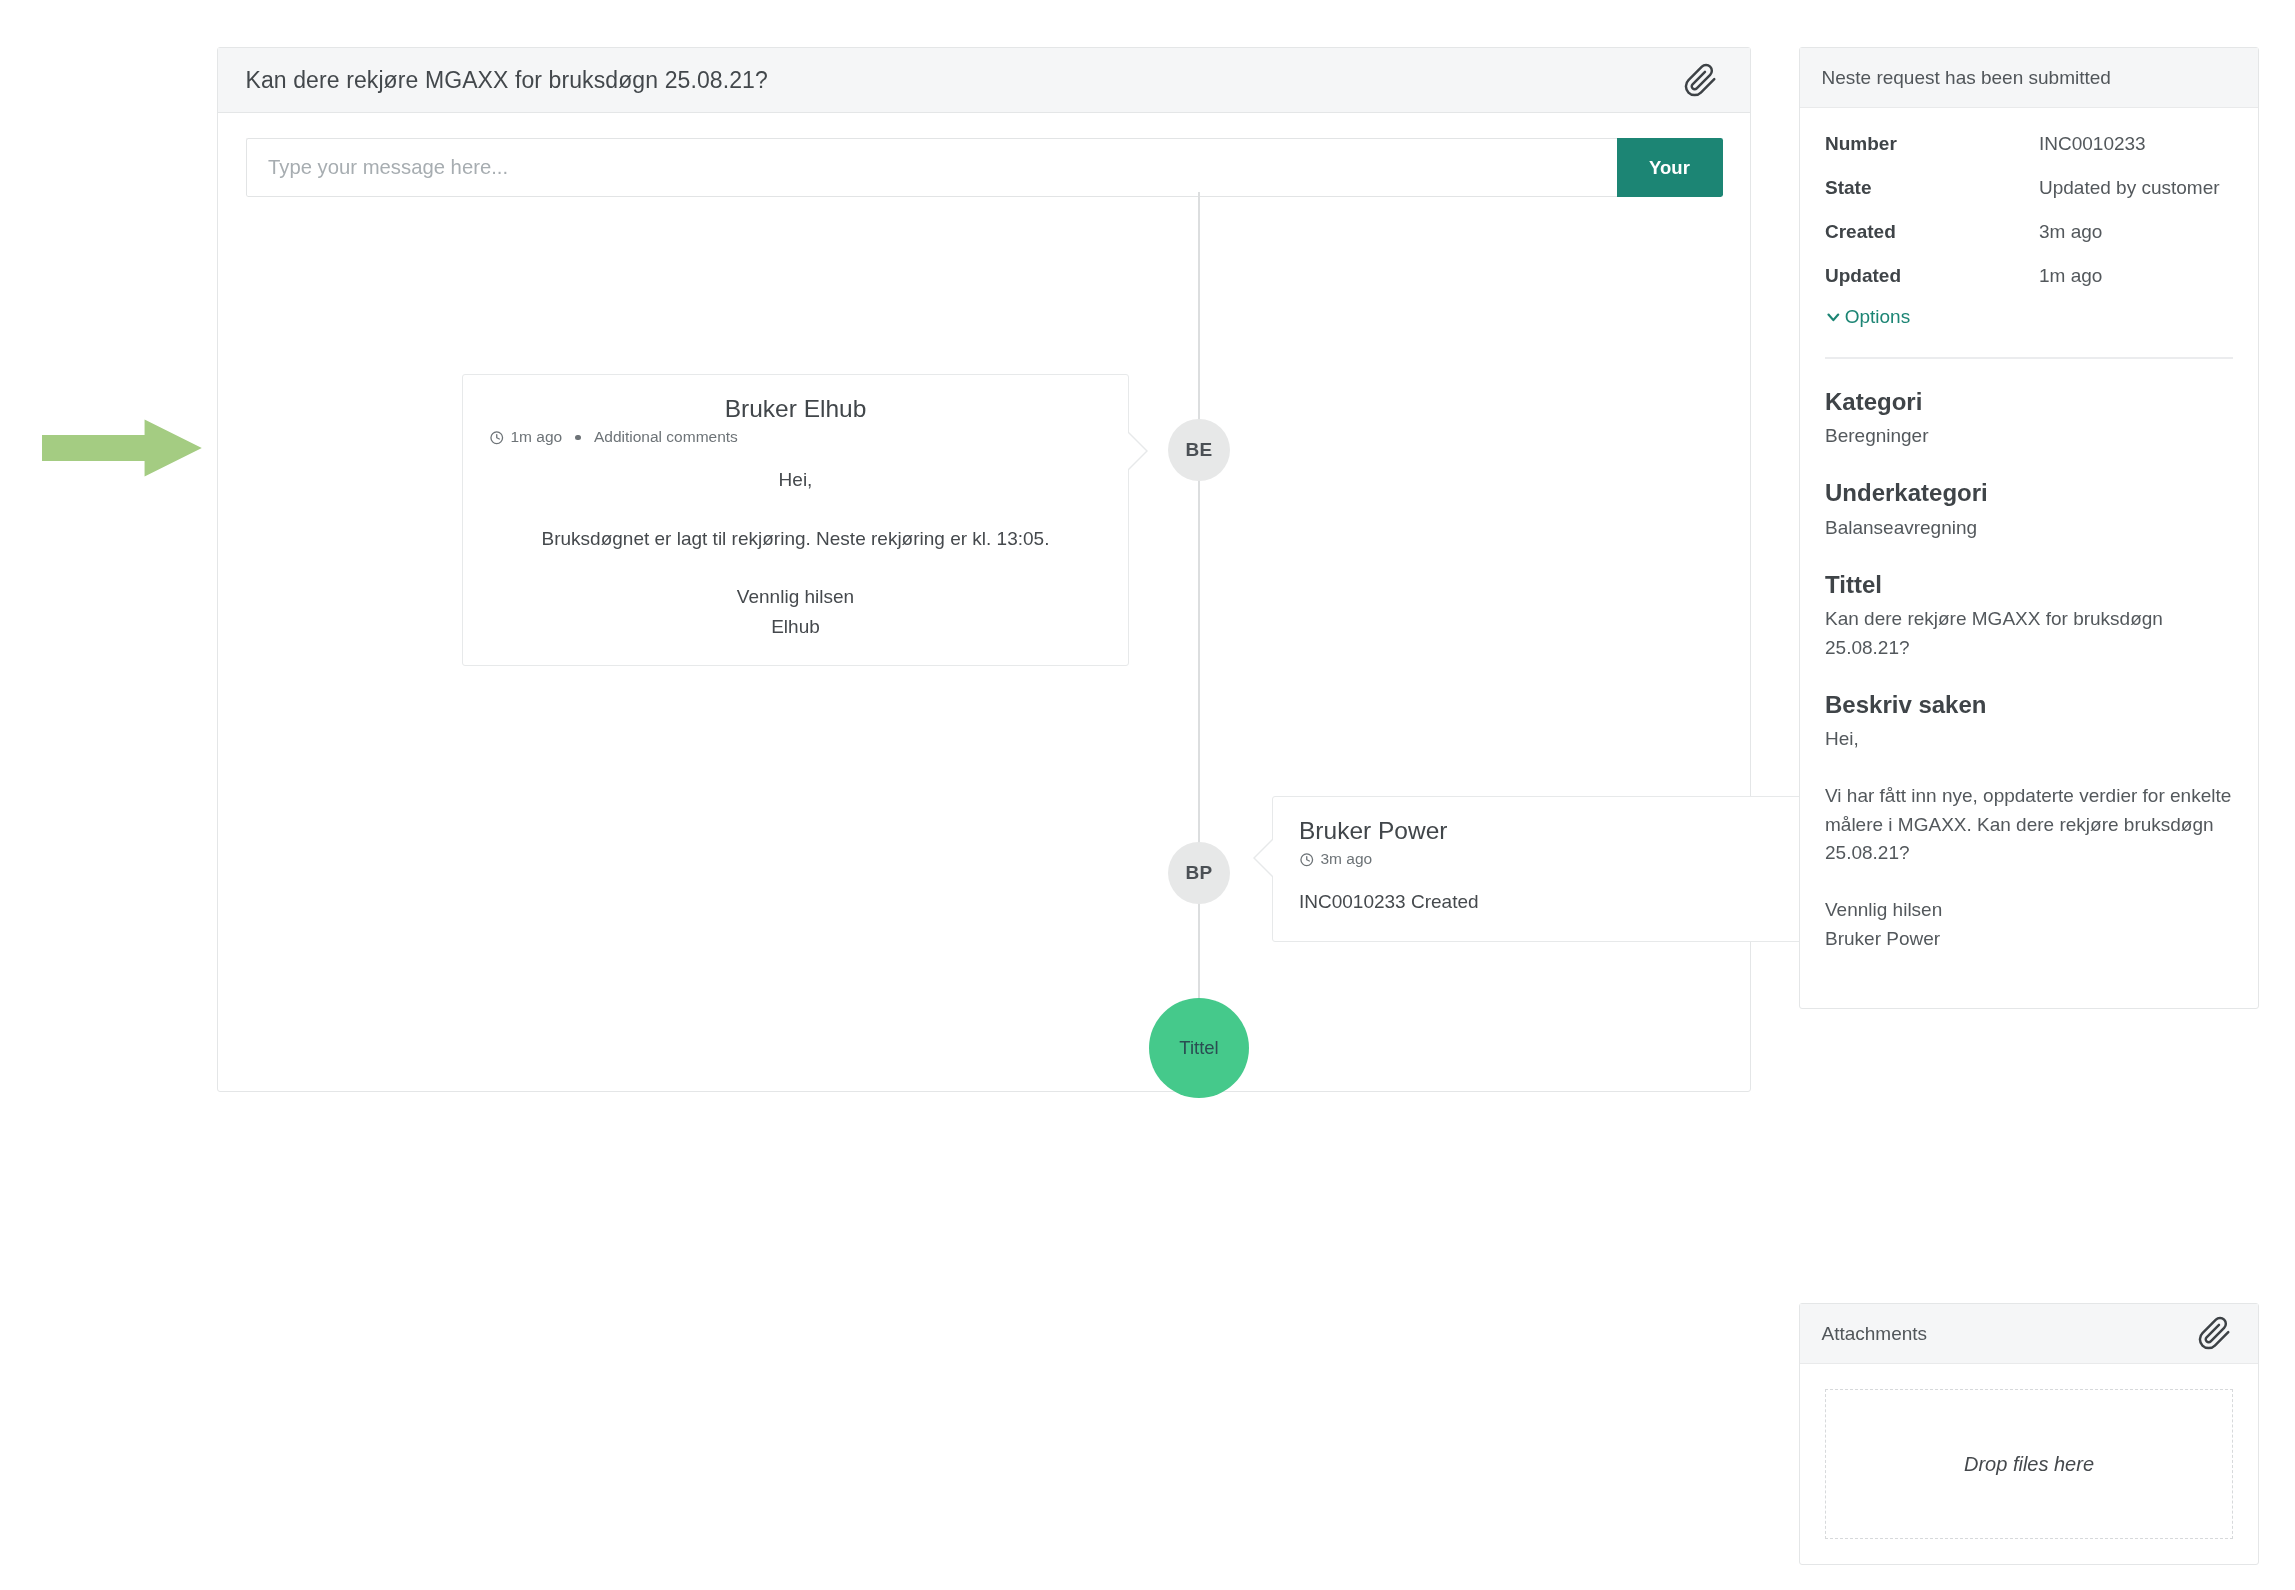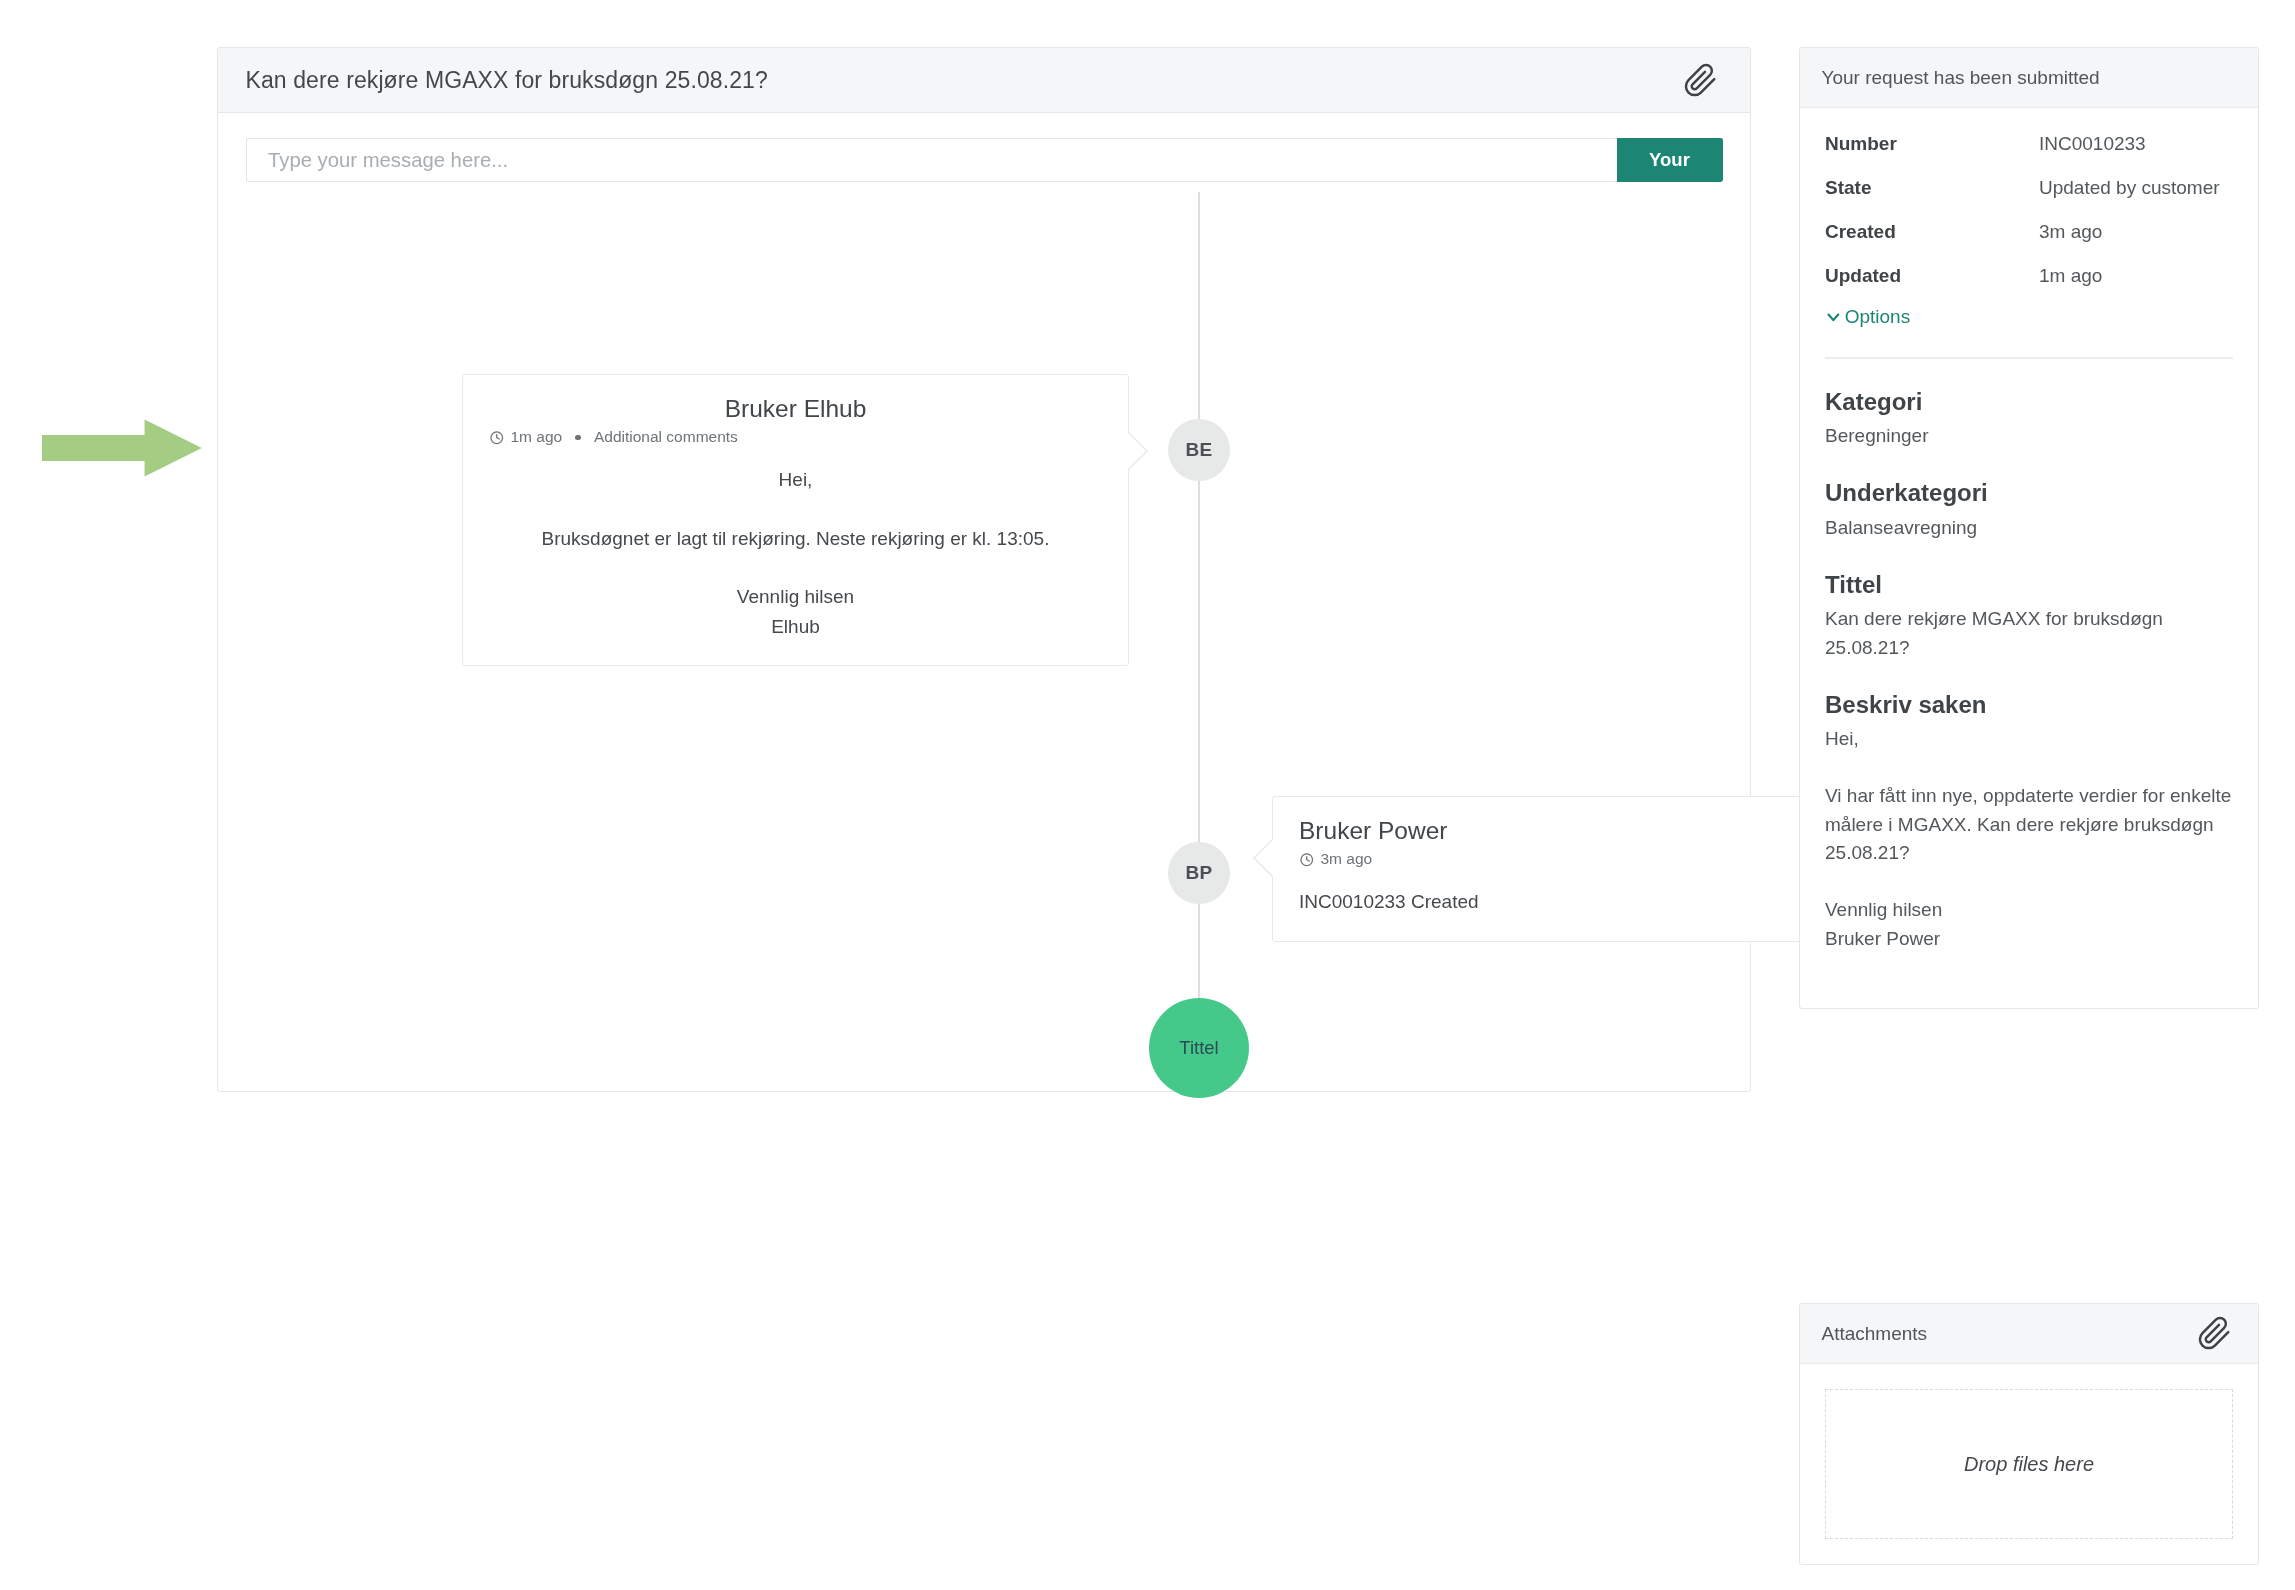--- a/index.html
+++ b/index.html
@@ -72,21 +72,21 @@
     padding: 0;
     height: 978px;
   }
 
   
   .composer {
     position: absolute;
     left: 27.5px;
     top: 25px;
     width: 1477px;
-    height: 44px;
+    height: 59px;
     display: flex;
   }
   .composer-input {
     flex: 1 1 auto;
     border: 1.2px solid #e2e4e5;
     border-right: none;
     border-radius: 2.4px 0 0 2.4px;
     background: #fff;
     font-family: "Liberation Sans", sans-serif;
     font-size: 20.3px;
@@ -372,21 +372,21 @@
           <span>3m ago</span>
         </div>
         <div class="msg-body">INC0010233 Created</div>
       </div>
 
     </div>
   </div>
 
   <div class="side-panel panel-req">
     <div class="panel-head">
-      <div class="panel-head-title">Your request has been submitted</div>
+      <div class="panel-head-title">Neste request has been submitted</div>
     </div>
     <div class="panel-body">
 
       <div class="kv-row">
         <div class="kv-key">Number</div>
         <div class="kv-val">INC0010233</div>
       </div>
       <div class="kv-row">
         <div class="kv-key">State</div>
         <div class="kv-val">Updated by customer</div>

